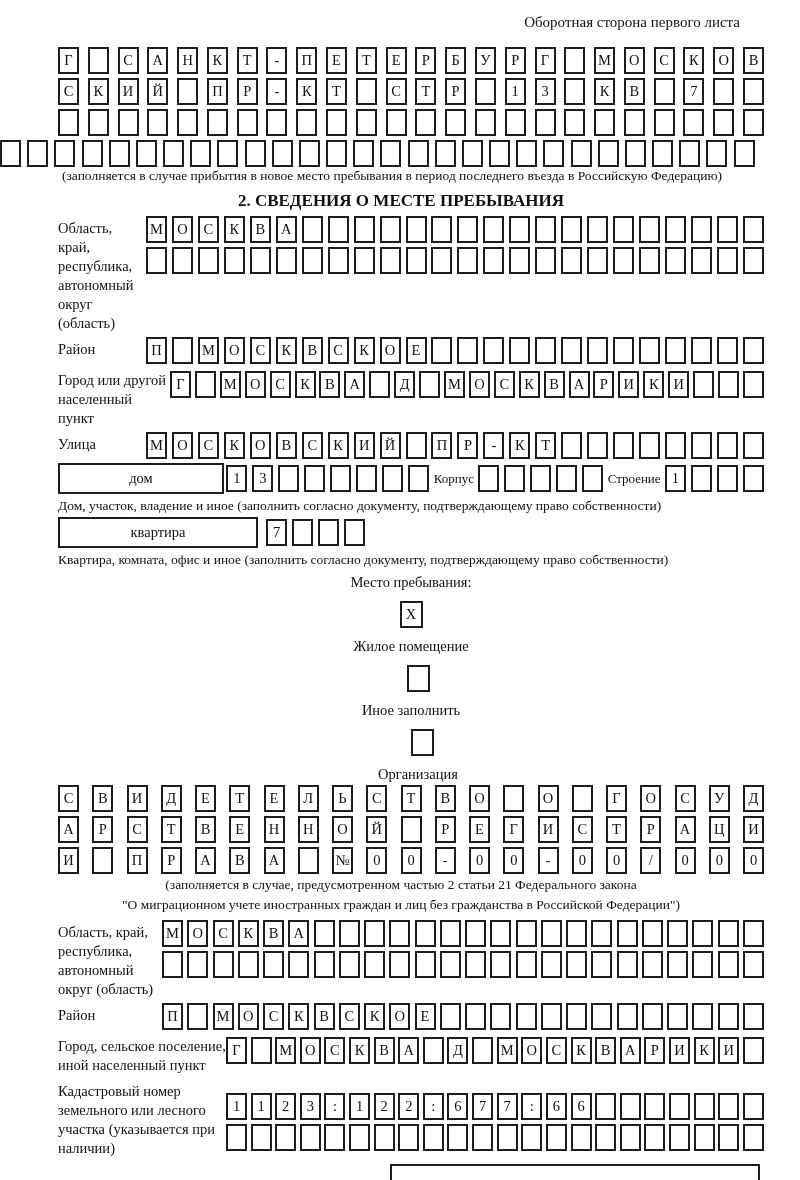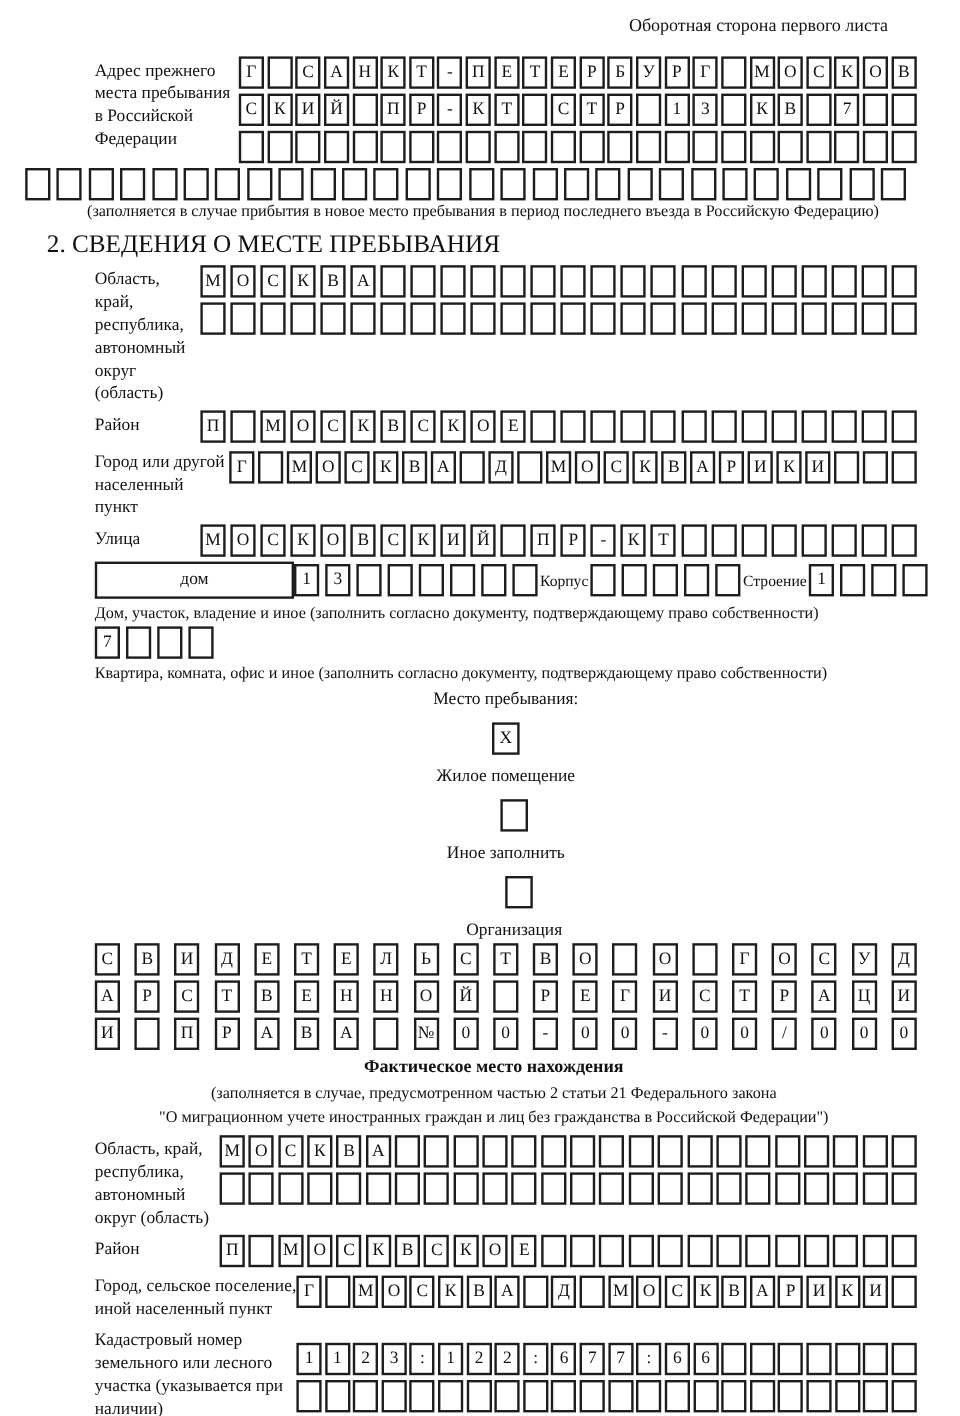--- a/index.html
+++ b/index.html
@@ -1,21 +1,21 @@
 <!DOCTYPE html>
 <html><head>
 <meta charset="utf-8">
 <style>
   html,body{margin:0;padding:0;background:#fff;}
   body{width:800px;height:1180px;overflow:hidden;color:#111;
        font-family:"Liberation Serif","DejaVu Serif",serif;}
-  .page{box-sizing:border-box;width:800px;height:1180px;padding:14px 36px 0 79px;}
+  .page{box-sizing:border-box;width:800px;height:1180px;padding:14px 36px 0 58px;}
   .corner{ text-align:right;font-size:15px;margin-right:24px;}
   .fullnote{margin-left:-58px;margin-right:-20px;text-align:center;font-size:13.5px;line-height:17px;}
-  .title{margin:7px -20px 5px -40px;font-size:21px;font-weight:normal;}
+  .title{margin:7px -20px 5px -40px;text-align:center;font-size:17px;font-weight:bold;}
   .row{display:flex;align-items:flex-start;margin-bottom:4px;}
   .label{flex:none;font-size:14.5px;line-height:19px;padding-top:3px;}
   .w120{width:120px}.w88{width:88px}.w112{width:112px}.w104{width:104px}.w168{width:168px}
   .stack{flex:1;display:flex;flex-direction:column;gap:4px;}
   .cells{flex:1;display:flex;justify-content:space-between;}
   .cells-gap{display:flex;gap:5px;}
   .cell{box-sizing:border-box;width:21px;height:27px;border:2px solid #1d1d1d;flex:none;
         display:flex;align-items:center;justify-content:center;font-size:14.5px;background:#fff;}
   .addr-row4{margin-left:-58px;margin-right:9px;margin-top:1px;display:flex;justify-content:space-between;}
   .smallnote{font-size:13.5px;line-height:17px;margin:0 0 3px 0;}
@@ -35,21 +35,20 @@
   .stamp-box{box-sizing:border-box;height:155px;border:2px solid #1d1d1d;background:#fff;}
 </style>
 </head>
 <body>
 
 <div class="page">
 
   <div class="corner">Оборотная сторона первого листа</div>
 
   <div class="row" style="margin-top:16px;">
-    <div class="label w120">Адрес прежнего места пребывания в Российской Федерации</div>
     <div class="stack">
       <div class="cells">
           <div class="cell">Г</div>
           <div class="cell"></div>
           <div class="cell">С</div>
           <div class="cell">А</div>
           <div class="cell">Н</div>
           <div class="cell">К</div>
           <div class="cell">Т</div>
           <div class="cell">-</div>
@@ -330,20 +329,21 @@
     <div class="cells-gap">
         <div class="cell">1</div>
         <div class="cell"></div>
         <div class="cell"></div>
         <div class="cell"></div>
       </div>
   </div>
   <div class="smallnote">Дом, участок, владение и иное (заполнить согласно документу, подтверждающему право собственности)</div>
 
   <div class="houserow" style="justify-content:flex-start;gap:8px;">
+    <div class="bigbox" style="width:200px;">квартира</div>
     <div class="cells-gap">
         <div class="cell">7</div>
         <div class="cell"></div>
         <div class="cell"></div>
         <div class="cell"></div>
       </div>
   </div>
   <div class="smallnote">Квартира, комната, офис и иное (заполнить согласно документу, подтверждающему право собственности)</div>
 
   <div class="chkrow">
@@ -423,21 +423,20 @@
           <div class="cell">0</div>
           <div class="cell">0</div>
           <div class="cell">/</div>
           <div class="cell">0</div>
           <div class="cell">0</div>
           <div class="cell">0</div>
         </div>
     </div>
   </div>
 
-  <div class="facttitle">Фактическое место нахождения</div>
   <div class="factnote">(заполняется в случае, предусмотренном частью 2 статьи 21 Федерального закона</div>
   <div class="factnote">"О миграционном учете иностранных граждан и лиц без гражданства в Российской Федерации")</div>
 
   <div class="row" style="margin-top:6px;">
     <div class="label w104">Область, край, республика, автономный округ (область)</div>
     <div class="stack">
       <div class="cells">
           <div class="cell">М</div>
           <div class="cell">О</div>
           <div class="cell">С</div>

